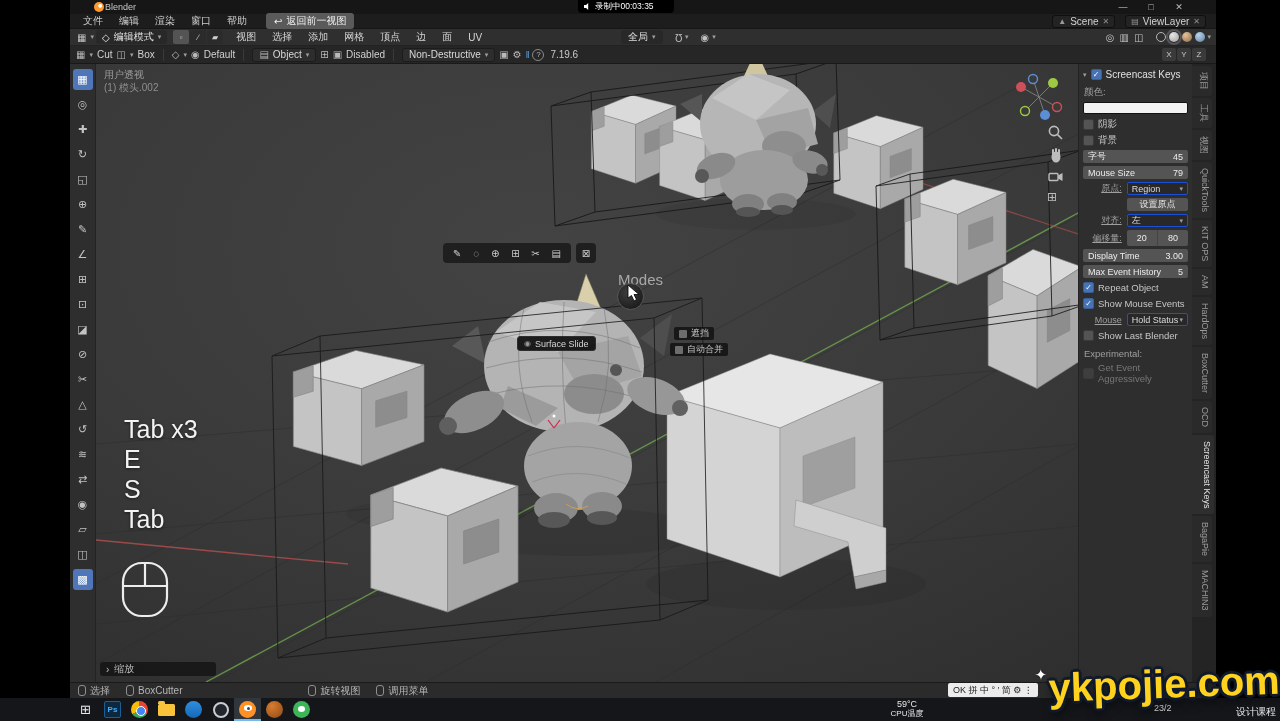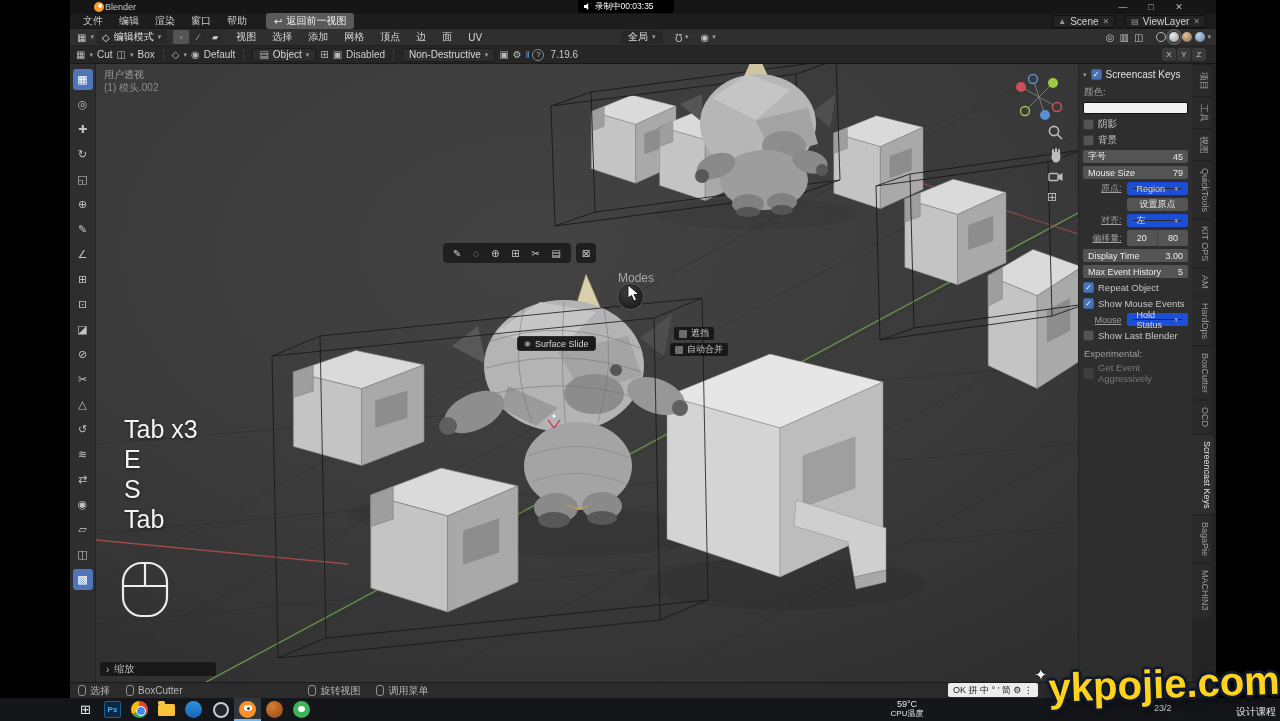--- a/index.html
+++ b/index.html
@@ -55,21 +55,21 @@
   .tool.on { background:#4f76b8; color:#fff; }
 
   
   .vp { position:absolute; left:26px; top:64px; width:982px; height:618px; overflow:hidden; background:#383838; }
   .vp svg.scene { position:absolute; left:0; top:0; }
   .vplabel { position:absolute; left:8px; top:4px; font-size:10px; color:#9d9d9d; }
   .vplabel2 { position:absolute; left:8px; top:17px; font-size:10px; color:#8f8f8f; }
   .minibar { position:absolute; left:347px; top:179px; width:128px; height:20px; background:rgba(28,28,28,.92); border-radius:4px; display:flex; align-items:center; justify-content:space-around; padding:0 4px; }
   .minibar span { color:#cdcdcd; font-size:10px; }
   .miniext { position:absolute; left:480px; top:179px; width:20px; height:20px; background:rgba(28,28,28,.92); border-radius:4px; color:#cdcdcd; font-size:10px; display:flex; align-items:center; justify-content:center; }
-  .modeslab { position:absolute; left:522px; top:207px; font-size:12px; color:#a8a8a8; }
+  .modeslab { position:absolute; left:522px; top:207px; font-size:15px; color:#a8a8a8; }
   .modeball { position:absolute; left:521px; top:219px; width:27px; height:27px; border-radius:50%; background:radial-gradient(circle at 40% 35%, #3e3e3e, #121212); border:1px solid #565656; }
   .cursor { position:absolute; left:531px; top:221px; }
   .tooltip { position:absolute; left:421px; top:272px; height:15px; background:rgba(10,10,10,.9); border:1px solid #2e2e2e; border-radius:3px; display:flex; align-items:center; gap:4px; padding:0 6px; }
   .tooltip .tico { color:#9a9a9a; font-size:8px; }
   .tooltip .ttx { color:#d6d6d6; font-size:9px; white-space:nowrap; }
   .vpopup { position:absolute; height:13px; background:rgba(18,18,18,.85); border-radius:2px; display:flex; align-items:center; gap:4px; padding:0 5px; }
   .vpopup .pic { width:8px; height:8px; background:#6d6d6d; border-radius:1px; }
   .vpopup .ptx { color:#c9c9c9; font-size:9px; white-space:nowrap; }
   .keys { position:absolute; left:28px; top:350px; color:#f3f3f3; font-size:25px; line-height:30px; text-shadow:0 1px 3px rgba(0,0,0,.55); }
   .mouseic { position:absolute; left:24px; top:496px; }
@@ -88,21 +88,21 @@
   .cb.on span { color:#fff; font-size:8px; line-height:1; }
   .cb.dis { background:#3e3e3e; }
   .pl { font-size:9.5px; color:#c6c6c6; }
   .pl.dis { color:#777; }
   .plabel { font-size:9.5px; color:#9f9f9f; margin:2px 0 3px 1px; }
   .swatch { height:12px; background:#f2f2f2; border-radius:2px; margin-bottom:4px; border:1px solid #111; }
   .sl { height:13px; background:#545454; border-radius:2px; display:flex; align-items:center; justify-content:space-between; padding:0 5px; font-size:9px; color:#ececec; margin-bottom:3px; }
   .split { display:flex; gap:3px; margin-bottom:3px; align-items:center; }
   .split .lab { width:40%; font-size:9px; color:#9f9f9f; text-align:right; padding-right:2px;text-decoration:underline; }
   .split .wid { width:60%; }
-  .dd2 { height:13px; background:#282828; border:6px solid #1d4ed8; border-radius:2px; display:flex; align-items:center; justify-content:space-between; padding:0 4px; font-size:9px; color:#dcdcdc; }
+  .dd2 { height:13px; background:#282828; border:1px solid #1d4ed8; border-radius:2px; display:flex; align-items:center; justify-content:space-between; padding:0 4px; font-size:9px; color:#dcdcdc; }
   .pbtn { height:13px; background:#545454; border-radius:2px; display:flex; align-items:center; justify-content:center; font-size:9px; color:#e8e8e8; }
   .nums { display:flex; width:60%; }
   .num { flex:1; height:16px; background:#545454; font-size:9px; color:#ececec; display:flex; align-items:center; justify-content:center; }
   .num:first-child { border-radius:2px 0 0 2px; border-right:1px solid #434343; }
   .num:last-child { border-radius:0 2px 2px 0; }
 
   
   .rtabs { position:absolute; left:1122px; top:64px; width:24px; height:618px; background:#242424; display:flex; flex-direction:column; padding-top:2px; gap:2px; align-items:flex-start; }
   .rtab { writing-mode:vertical-rl; text-orientation:sideways; font-size:9px; color:#9b9b9b; background:#2a2a2a; padding:6px 2px; border-radius:0 3px 3px 0; width:20px; text-align:center; white-space:nowrap; }
   .rtab.active { background:#2e2e2e; color:#e4e4e4; width:22px; }

